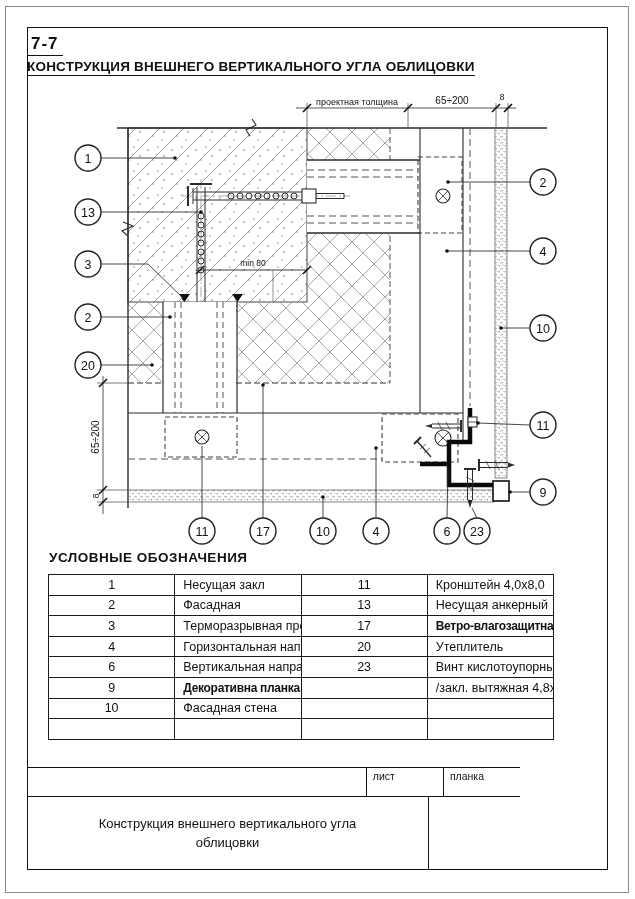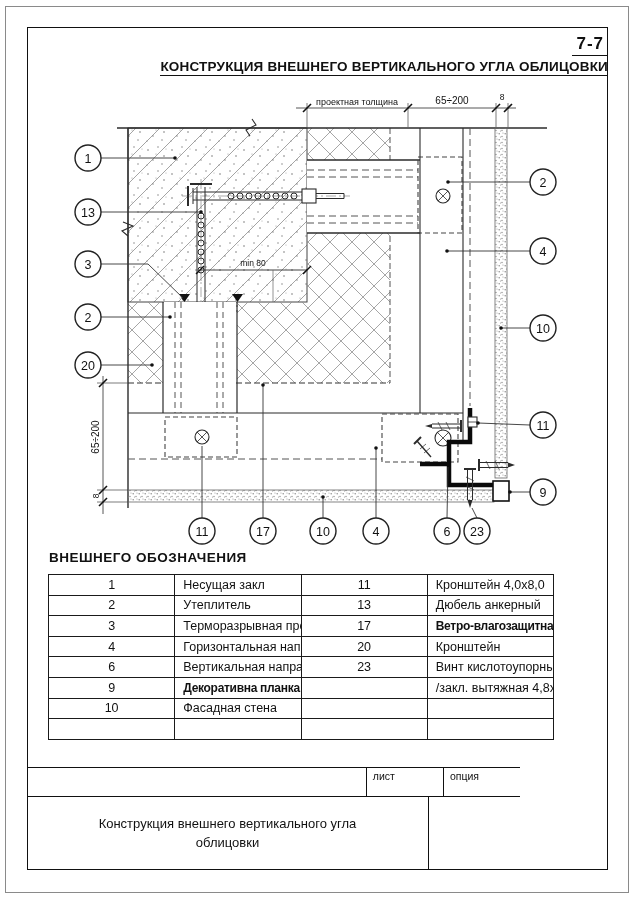--- a/index.html
+++ b/index.html
@@ -2,21 +2,21 @@
 <html><head>
 <meta charset="utf-8">
 <style>
   html,body{margin:0;padding:0;background:#e8e8e8;}
   .page{position:relative;width:635px;height:899px;background:#ffffff;overflow:hidden;
         font-family:"Liberation Sans", sans-serif;color:#111;}
   .outer-border{position:absolute;left:5px;top:6px;width:624px;height:887px;
         border:1px solid #8a8a8a;box-sizing:border-box;}
   .inner-frame{position:absolute;left:27px;top:27px;width:581px;height:843px;
         border:1.8px solid #111;box-sizing:border-box;}
-  .head{position:absolute;left:27px;top:34px;width:581px;text-align:right;}
+  .head{position:absolute;left:27px;top:34px;width:581px;text-align:left;}
   .head .num{display:inline-block;font-size:17px;font-weight:bold;
         border-bottom:1.8px solid #111;padding:0 4px 1px 4px;letter-spacing:1px;}
   .head .ttl{display:inline-block;margin-top:3px;font-size:13.5px;font-weight:bold;
         border-bottom:1.5px solid #111;padding-bottom:1px;letter-spacing:0.2px;}
   svg.drawing{position:absolute;left:0;top:0;width:635px;height:899px;}
   .legend-heading{position:absolute;left:49px;top:550px;font-size:13.5px;font-weight:bold;
         letter-spacing:0.5px;}
   table.legend{position:absolute;left:48px;top:574px;border-collapse:collapse;
         width:506px;table-layout:fixed;font-size:12.5px;}
   table.legend td{border:1.4px solid #1a1a1a;height:19.6px;padding:0 4px 0 8px;
@@ -361,46 +361,46 @@
       <line x1="97" y1="490" x2="128" y2="490" stroke-width="0.7"></line>
       <line x1="97" y1="502" x2="128" y2="502" stroke-width="0.7"></line>
       <line x1="99" y1="387" x2="107" y2="379" stroke="#111" stroke-width="1.6"></line>
       <line x1="99" y1="494" x2="107" y2="486" stroke="#111" stroke-width="1.6"></line>
       <line x1="99" y1="506" x2="107" y2="498" stroke="#111" stroke-width="1.6"></line>
       <text font-size="10" text-anchor="middle" fill="#111" stroke="none" transform="translate(99,437) rotate(-90)">65÷200</text>
       <text font-size="8.5" text-anchor="middle" fill="#111" stroke="none" transform="translate(99,496) rotate(-90)">8</text>
     </g>
   </svg>
 
-  <div class="legend-heading">ВНЕШНЕГО ОБОЗНАЧЕНИЯ</div>
+  <div class="legend-heading">УСЛОВНЫЕ ОБОЗНАЧЕНИЯ</div>
   <table class="legend">
     <tbody>
         <tr>
       <td class="n">1</td>
       <td>Несущая закл</td>
       <td class="n">11</td>
       <td>Кронштейн 4,0х8,0</td>
     </tr>
     <tr>
       <td class="n">2</td>
-      <td>Утеплитель</td>
+      <td>Фасадная</td>
       <td class="n">13</td>
-      <td>Дюбель анкерный</td>
+      <td>Несущая анкерный</td>
     </tr>
     <tr>
       <td class="n">3</td>
       <td>Терморазрывная прокладка</td>
       <td class="n">17</td>
       <td class="b">Ветро-влагозащитная пленка (опция)</td>
     </tr>
     <tr>
       <td class="n">4</td>
       <td>Горизонтальная направляющая</td>
       <td class="n">20</td>
-      <td>Кронштейн</td>
+      <td>Утеплитель</td>
     </tr>
     <tr>
       <td class="n">6</td>
       <td>Вертикальная направляющая</td>
       <td class="n">23</td>
       <td>Винт кислотоупорный окр. 4,2х32</td>
     </tr>
     <tr>
       <td class="n">9</td>
       <td class="b">Декоративна планка угловая</td>
@@ -419,20 +419,20 @@
       <td class="n"></td>
       <td></td>
     </tr>
   </tbody>
     </table>
 
   <div class="titleblock">
     <div class="tb-row1">
       <div class="tb-c1"></div>
       <div class="tb-c2">лист</div>
-      <div class="tb-c3">опция</div>
+      <div class="tb-c3">планка</div>
     </div>
     <div class="tb-row2">
       <div class="tb-title">Конструкция внешнего вертикального угла облицовки</div>
       <div class="tb-right"></div>
     </div>
   </div>
 </div>
 
 </body></html>

